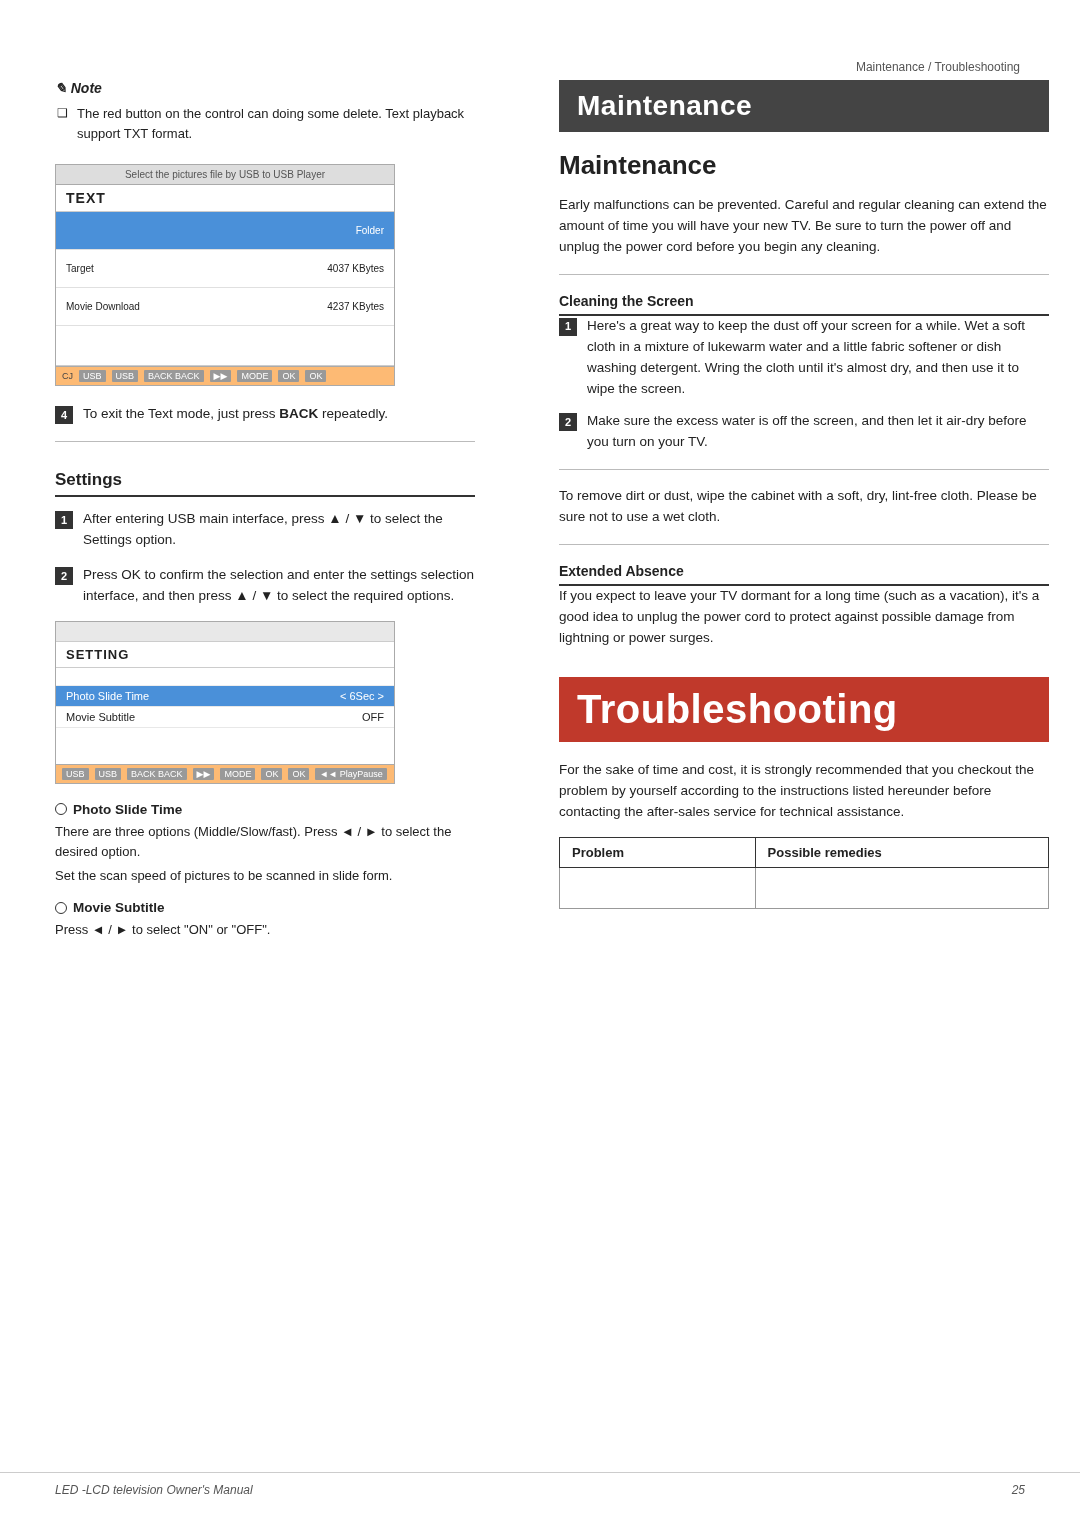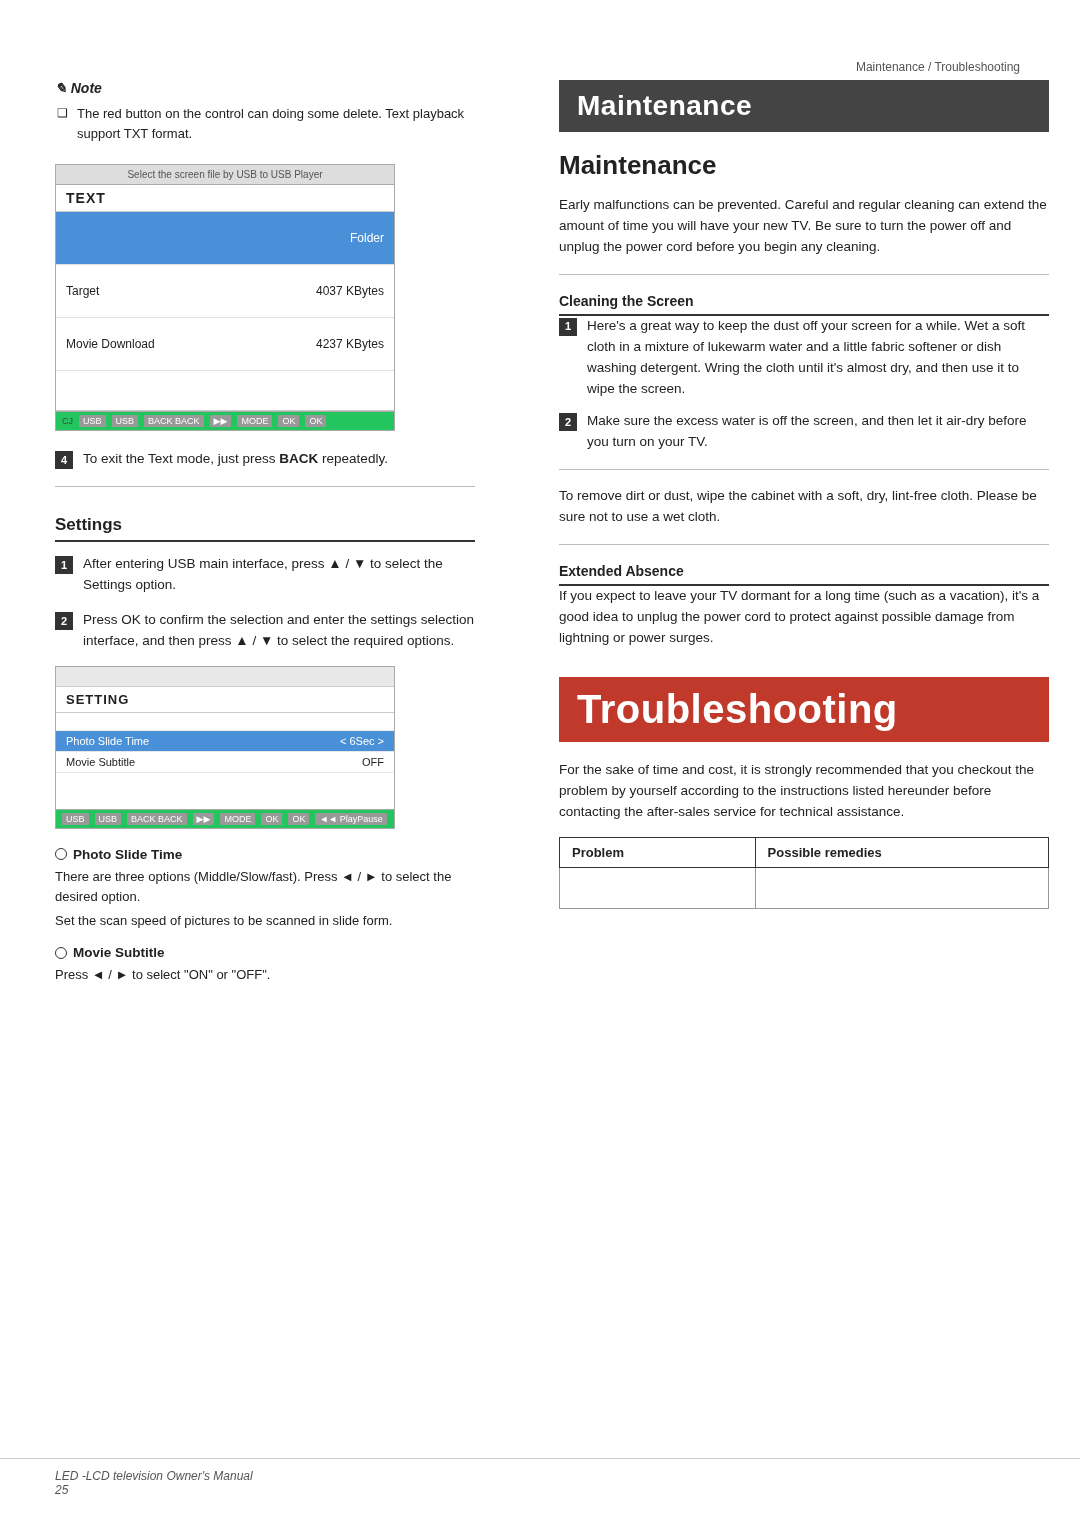--- a/index.html
+++ b/index.html
@@ -197,33 +197,33 @@
       padding: 5px 10px;
       font-weight: bold;
       font-size: 14px;
       letter-spacing: 1px;
       border-bottom: 1px solid #ccc;
     }
 
     .screen-row {
       display: flex;
       justify-content: space-between;
-      padding: 19px 10px;
+      padding: 13px 10px;
       border-bottom: 1px solid #e0e0e0;
       background: #fff;
-      font-size: 12px;
+      font-size: 10px;
     }
 
     .screen-row.highlight {
       background: #4a90d9;
       color: #fff;
     }
 
     .screen-footer {
-      background: #22c55e;
+      background: #fdba74;
       border-top: 1px solid #aaa;
       padding: 3px 6px;
       font-size: 9px;
       display: flex;
       gap: 6px;
       align-items: center;
       color: #444;
     }
 
     .screen-footer-btn {
@@ -338,21 +338,20 @@
       left: 0;
       right: 0;
       display: flex;
       justify-content: space-between;
       padding: 0 55px;
       border-top: 1px solid #ccc;
       padding-top: 10px;
       font-size: 12px;
       color: #555;
       font-style: italic;
-      flex-direction: column;
     }
 
     
     .maintenance-h2 {
       font-size: 26px;
       font-weight: bold;
       margin-bottom: 14px;
       margin-top: 8px;
     }
   </style>
@@ -369,21 +368,21 @@
       <div class="note-title">
         <span style="font-style:italic;">✎</span>
         <span>Note</span>
       </div>
       <ul class="note-list">
         <li>The red button on the control can doing some delete. Text playback support TXT format.</li>
       </ul>
     </div>
 
     <div class="screen-mockup">
-      <div class="screen-title-bar">Select the screen file by USB to USB Player</div>
+      <div class="screen-title-bar">Select the pictures file by USB to USB Player</div>
       <div class="screen-header">TEXT</div>
       <div class="screen-row highlight">
         <span></span>
         <span>Folder</span>
       </div>
       <div class="screen-row">
         <span>Target</span>
         <span>4037 KBytes</span>
       </div>
       <div class="screen-row">

